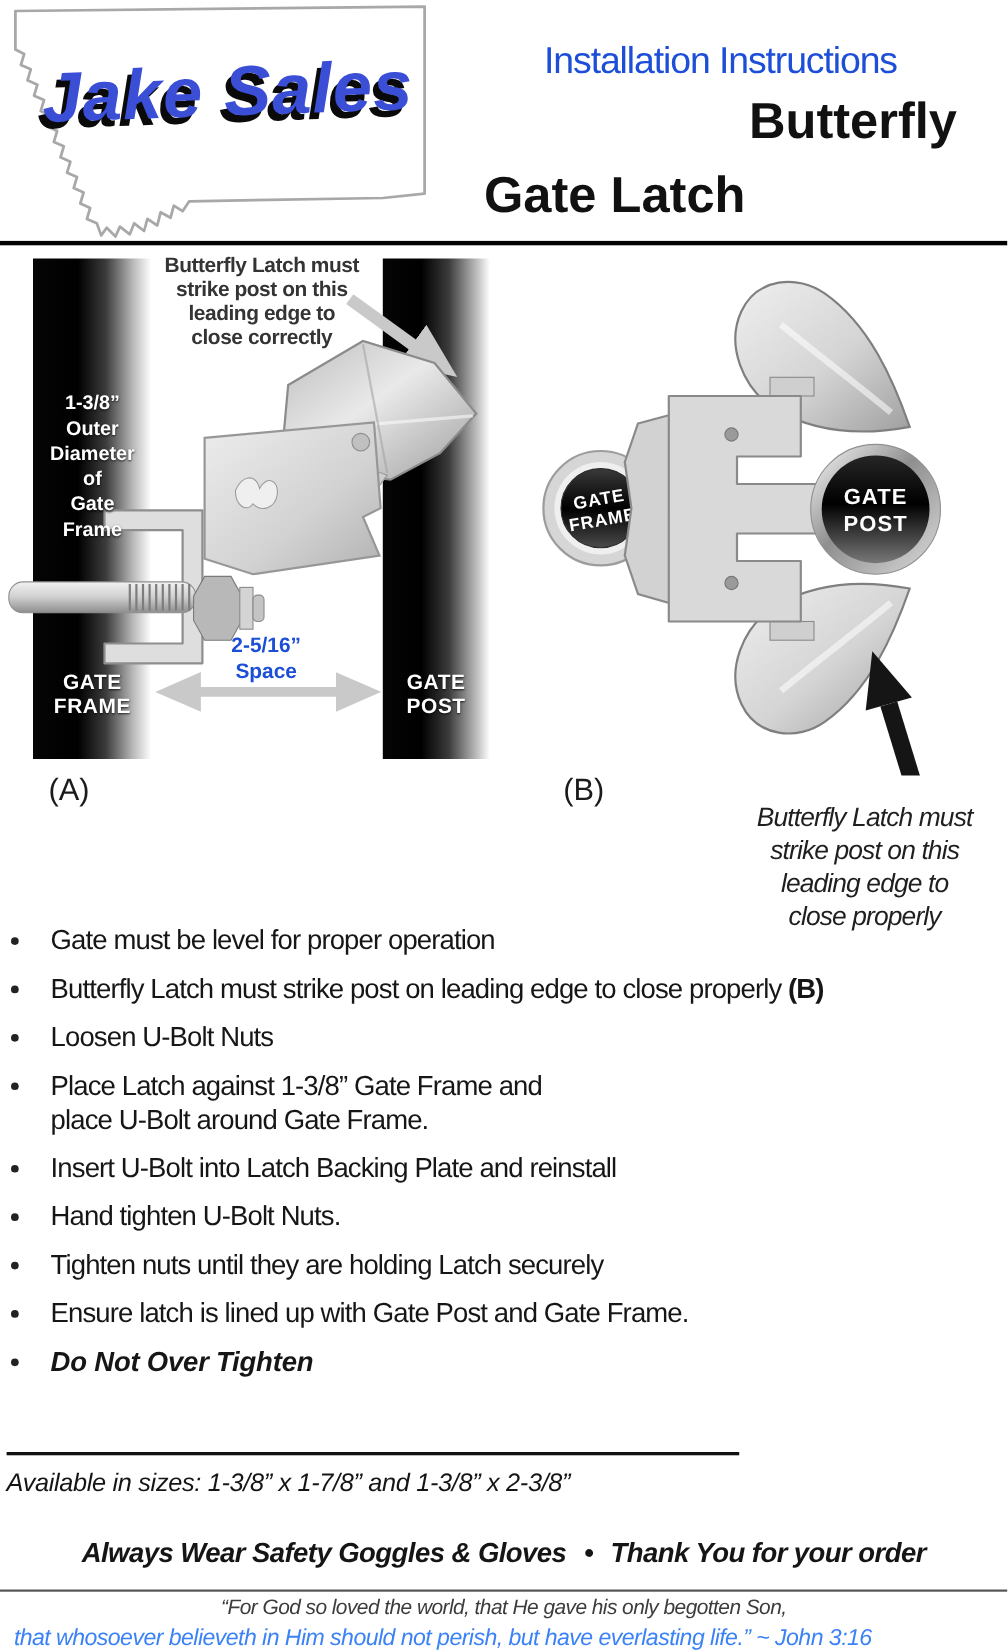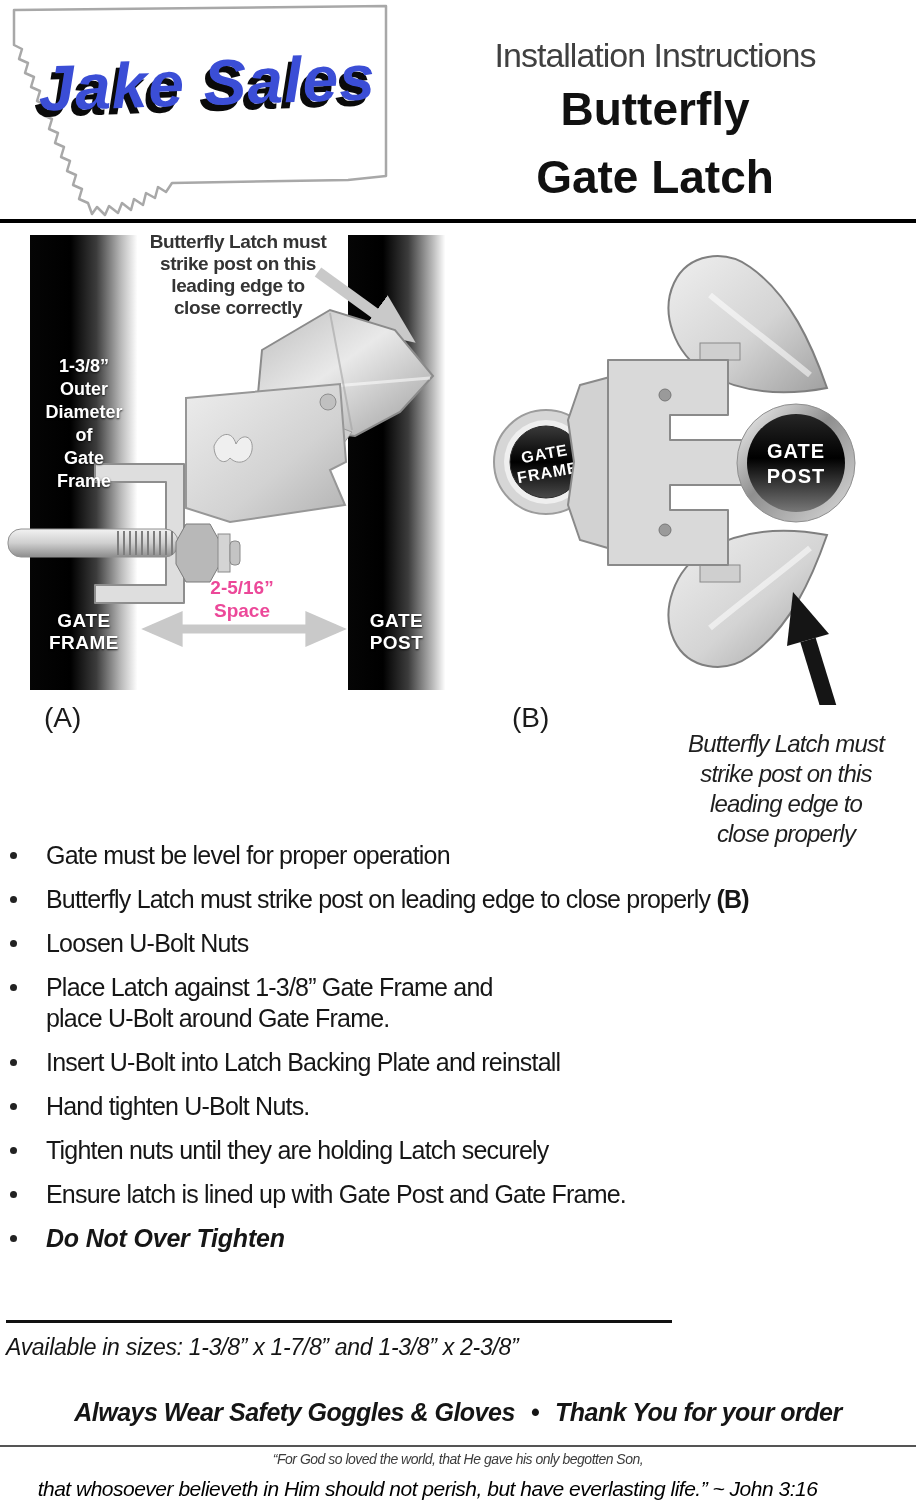--- a/index.html
+++ b/index.html
@@ -7,40 +7,40 @@
   .page { position:relative; width:916px; height:1500px; background:#fff; overflow:hidden; color:#161616; }
 
   
   .montana-svg { position:absolute; left:8px; top:0; }
   .logo-text {
     position:absolute; left:10px; top:46px; width:394px; text-align:center;
     font-size:64px; font-weight:bold; font-style:italic; letter-spacing:1px;
     transform:rotate(-2deg); color:#3b4ed6; text-shadow:-5px 6px 0 #0a0a0a;
     white-space:nowrap;
   }
-  .hdr-sub   { position:absolute; left:440px; top:36px;  width:430px; text-align:center; font-size:34px; letter-spacing:-1px; color:#404040; }
-  .hdr-t1    { position:absolute; left:440px; top:82px;  width:430px; text-align:center; font-size:46px; font-weight:bold; color:#111; }
-  .hdr-t2    { position:absolute; left:440px; top:150px; width:430px; text-align:center; font-size:46px; font-weight:bold; color:#111; }
+  .hdr-sub   { position:absolute; left:440px; top:36px;  width:430px; text-align:center; font-size:34px; letter-spacing:-1px; color:#1d4ed8; }
+  .hdr-t1    { position:absolute; left:440px; top:82px;  width:430px; text-align:right; font-size:46px; font-weight:bold; color:#111; }
+  .hdr-t2    { position:absolute; left:440px; top:150px; width:430px; text-align:left; font-size:46px; font-weight:bold; color:#111; }
   .rule-main { position:absolute; left:0; top:219px; width:916px; height:4px; background:#000; }
 
   
   .barA-left  { position:absolute; left:30px;  top:235px; width:107px; height:455px;
                 background:linear-gradient(to right,#050505 0%,#000 38%,#3c3c3c 62%,#b9b9b9 85%,#fdfdfd 100%); }
   .barA-right { position:absolute; left:348px; top:235px; width:97px;  height:455px;
                 background:linear-gradient(to right,#050505 0%,#000 36%,#3c3c3c 62%,#bdbdbd 88%,#fdfdfd 100%); }
   .svg-abs { position:absolute; }
   .figA-annot { position:absolute; left:128px; top:231px; width:220px; text-align:center;
                 font-size:19px; font-weight:bold; line-height:22px; letter-spacing:-0.4px; color:#343434; }
   .whiteblock { position:absolute; color:#fff; font-weight:bold; text-align:center;
                 text-shadow:0 1px 2px rgba(0,0,0,.8); }
   .frame-cap  { left:32px;  top:320px; width:104px; font-size:18px; line-height:23px;margin-top:35px; }
   .frame-lbl  { left:32px;  top:610px; width:104px; font-size:19px; line-height:22px; letter-spacing:.5px; }
   .post-lbl   { left:350px; top:610px; width:93px;  font-size:19px; line-height:22px; letter-spacing:.5px; }
   .space-lbl   { position:absolute; left:142px; top:576px; width:200px; text-align:center;
-                 font-size:19px; font-weight:bold; line-height:23px; color:#ec4899; }
+                 font-size:19px; font-weight:bold; line-height:23px; color:#1d4ed8; }
   .between-lbl { position:absolute; left:130px; top:634px; width:224px; text-align:center;
                  font-size:18px; font-weight:bold; line-height:23px; color:#3a3a3a; letter-spacing:-0.2px; }
   .figlabel { position:absolute; font-size:28px; color:#1b1b1b; }
   .figlabel.a { left:44px;  top:702px; }
   .figlabel.b { left:512px; top:702px; }
   .figB-caption { position:absolute; left:656px; top:729px; width:260px; text-align:center;
                   font-size:24px; font-style:italic; line-height:30px; letter-spacing:-0.8px; color:#1f1f1f; }
 
   
   .instructions { position:absolute; left:8px; top:840px; width:890px; list-style:none; }
@@ -53,24 +53,24 @@
   .instructions b { font-weight:bold; }
 
   
   .rule-list  { position:absolute; left:6px; top:1320px; width:666px; height:3px; background:#111; }
   .sizes-line { position:absolute; left:6px; top:1334px; width:900px; font-size:23px; font-weight:normal;
                 font-style:italic; letter-spacing:-0.3px; color:#151515; }
   .safety-line{ position:absolute; left:0; top:1398px; width:916px; text-align:center; font-size:25px;
                 font-weight:bold; font-style:italic; letter-spacing:-0.5px; color:#151515; }
   .safety-line .sep { margin:0 16px; }
   .rule-thin  { position:absolute; left:0; top:1445px; width:916px; height:2px; background:#555; }
-  .quote1 { position:absolute; left:0; top:1451px; width:916px; text-align:center; font-size:14px;
+  .quote1 { position:absolute; left:0; top:1451px; width:916px; text-align:center; font-size:19px;
             font-style:italic; letter-spacing:-0.5px; color:#3c3c3c; }
   .quote2 { position:absolute; left:0; top:1477px; width:805px; text-align:center; font-size:21px;
-            font-style:italic; letter-spacing:-0.5px; color:#000000;margin-left:25px; }
+            font-style:italic; letter-spacing:-0.5px; color:#3b82f6; }
 </style>
 </head>
 <body>
 
 <div class="page">
 
   <svg class="montana-svg" width="398" height="218" viewBox="0 0 398 218">
     <path d="M 6,10 L 378,6 L 378,176 L 340,180 L 164,183
              L 158,192 L 150,187 L 147,198 L 138,193 L 135,205 L 126,199 L 123,210
              L 114,203 L 110,213 L 101,206 L 97,215 L 89,207 L 84,214

